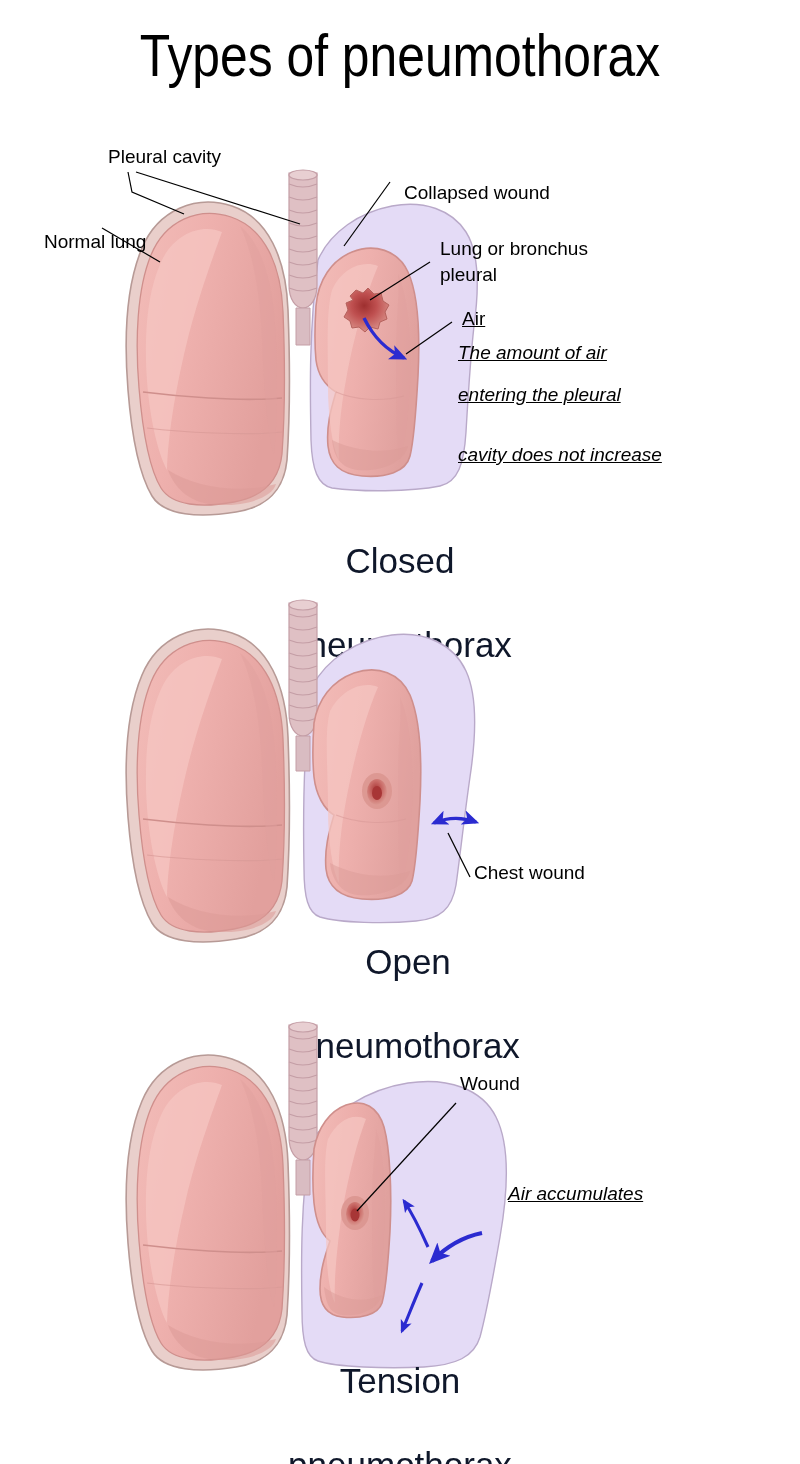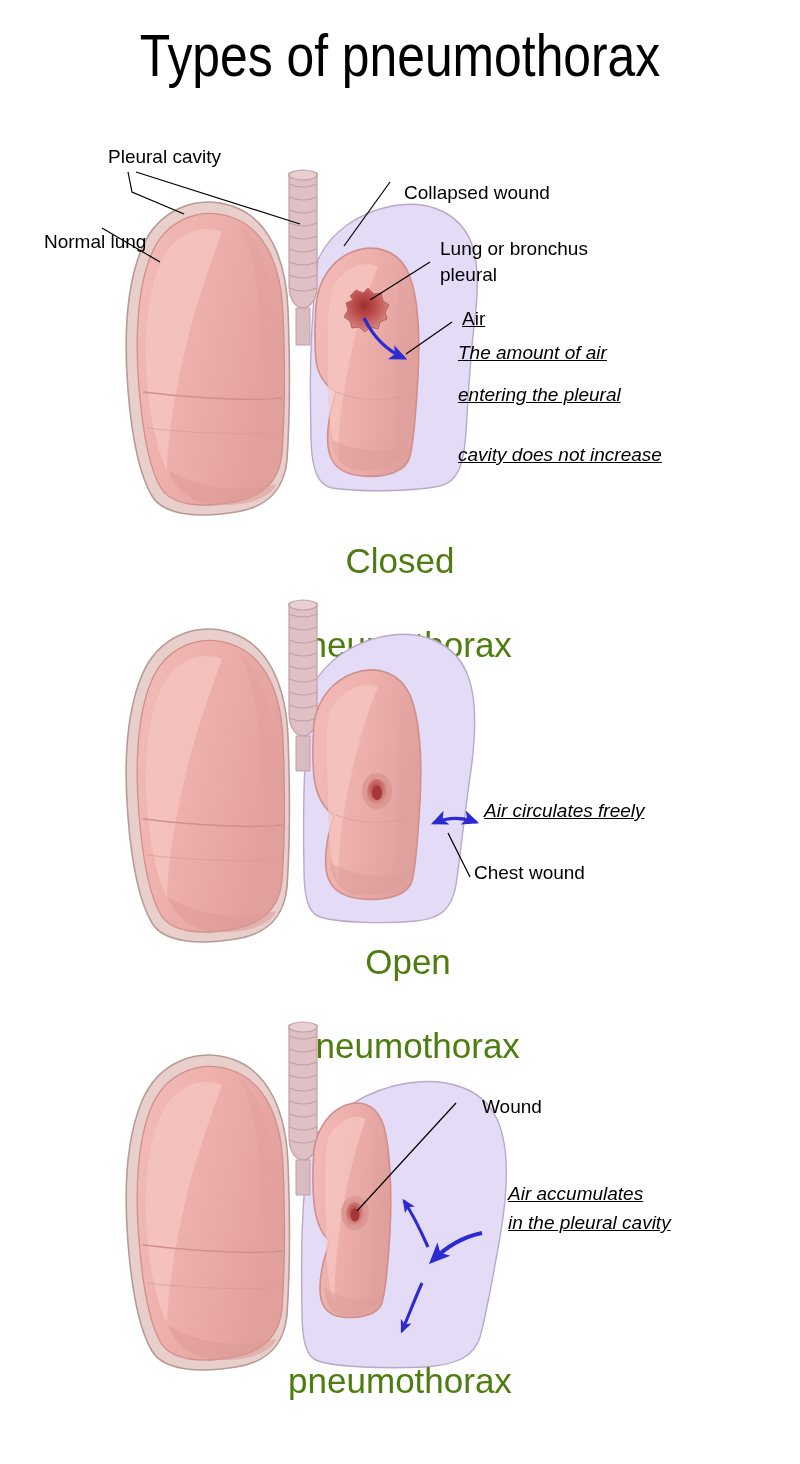--- a/index.html
+++ b/index.html
@@ -22,21 +22,21 @@
   .panel{position:absolute;left:0;width:800px;}
   .panel svg{position:absolute;left:0;top:0;overflow:visible;}
 
   .lbl{
     position:absolute;font-size:19px;line-height:26px;
     white-space:pre;color:#000;
   }
   .lbl.ital{font-style:italic;text-decoration:underline;}
   .caption{
     position:absolute;width:800px;text-align:center;
-    font-size:35px;line-height:42px;color:#4d7c0f;white-space:pre-line;
+    font-size:35px;line-height:42px;color:#0f172a;white-space:pre-line;
   }
   .cap-line{display:block;}
 </style>
 </head>
 <body>
 
 <div id="page">
 
   <div class="title">Types of pneumothorax</div>
 
@@ -236,21 +236,20 @@
         <ellipse cx="377" cy="198" rx="5" ry="7" fill="#a83636"></ellipse>
       </g>
 
       <path d="M434,228 C448,222 462,222 476,227" fill="none" stroke="#2b2bd0" stroke-width="3.4" marker-end="url(#ah2a)" marker-start="url(#ah2b)"></path>
 
       <g stroke="#000" stroke-width="1.2" fill="none">
         <path d="M470,282 L448,238"></path>
       </g>
     </svg>
 
-    <div class="lbl ital" style="left:484px;top:203px;">Air circulates freely</div>
     <div class="lbl" style="left:474px;top:265px;">Chest wound</div>
 
     <div class="caption" style="top:304px;padding-left:8px;">
       <span class="cap-line">Open</span>
       <span class="cap-line">pneumothorax</span>
     </div>
   </div>
 
   <div class="panel" style="top:1015px;height:430px;">
     <svg width="800" height="430" viewBox="0 0 800 430">
@@ -341,22 +340,22 @@
         <path d="M428,232 C420,214 412,198 404,186" fill="none" stroke="#2b2bd0" stroke-width="3.1" marker-end="url(#ah3b)"></path>
         <path d="M482,218 C462,222 444,234 432,246" fill="none" stroke="#2b2bd0" stroke-width="4.2" marker-end="url(#ah3)"></path>
         <path d="M422,268 C414,286 408,302 402,316" fill="none" stroke="#2b2bd0" stroke-width="3.1" marker-end="url(#ah3b)"></path>
       </g>
 
       <g stroke="#000" stroke-width="1.2" fill="none">
         <path d="M456,88 L357,196"></path>
       </g>
     </svg>
 
-    <div class="lbl" style="left:460px;top:79px;margin-left:22px;">Wound</div>
+    <div class="lbl" style="left:460px;top:56px;">Wound</div>
     <div class="lbl ital" style="left:508px;top:166px;">Air accumulates</div>
-    <div class="lbl ital" style="left:508px;top:195px;">in the pleural cavity</div>
 
     <div class="caption" style="top:303px;">
+      <span class="cap-line">Tension</span>
       <span class="cap-line">pneumothorax</span>
     </div>
   </div>
 
 </div>
 
 </body></html>

